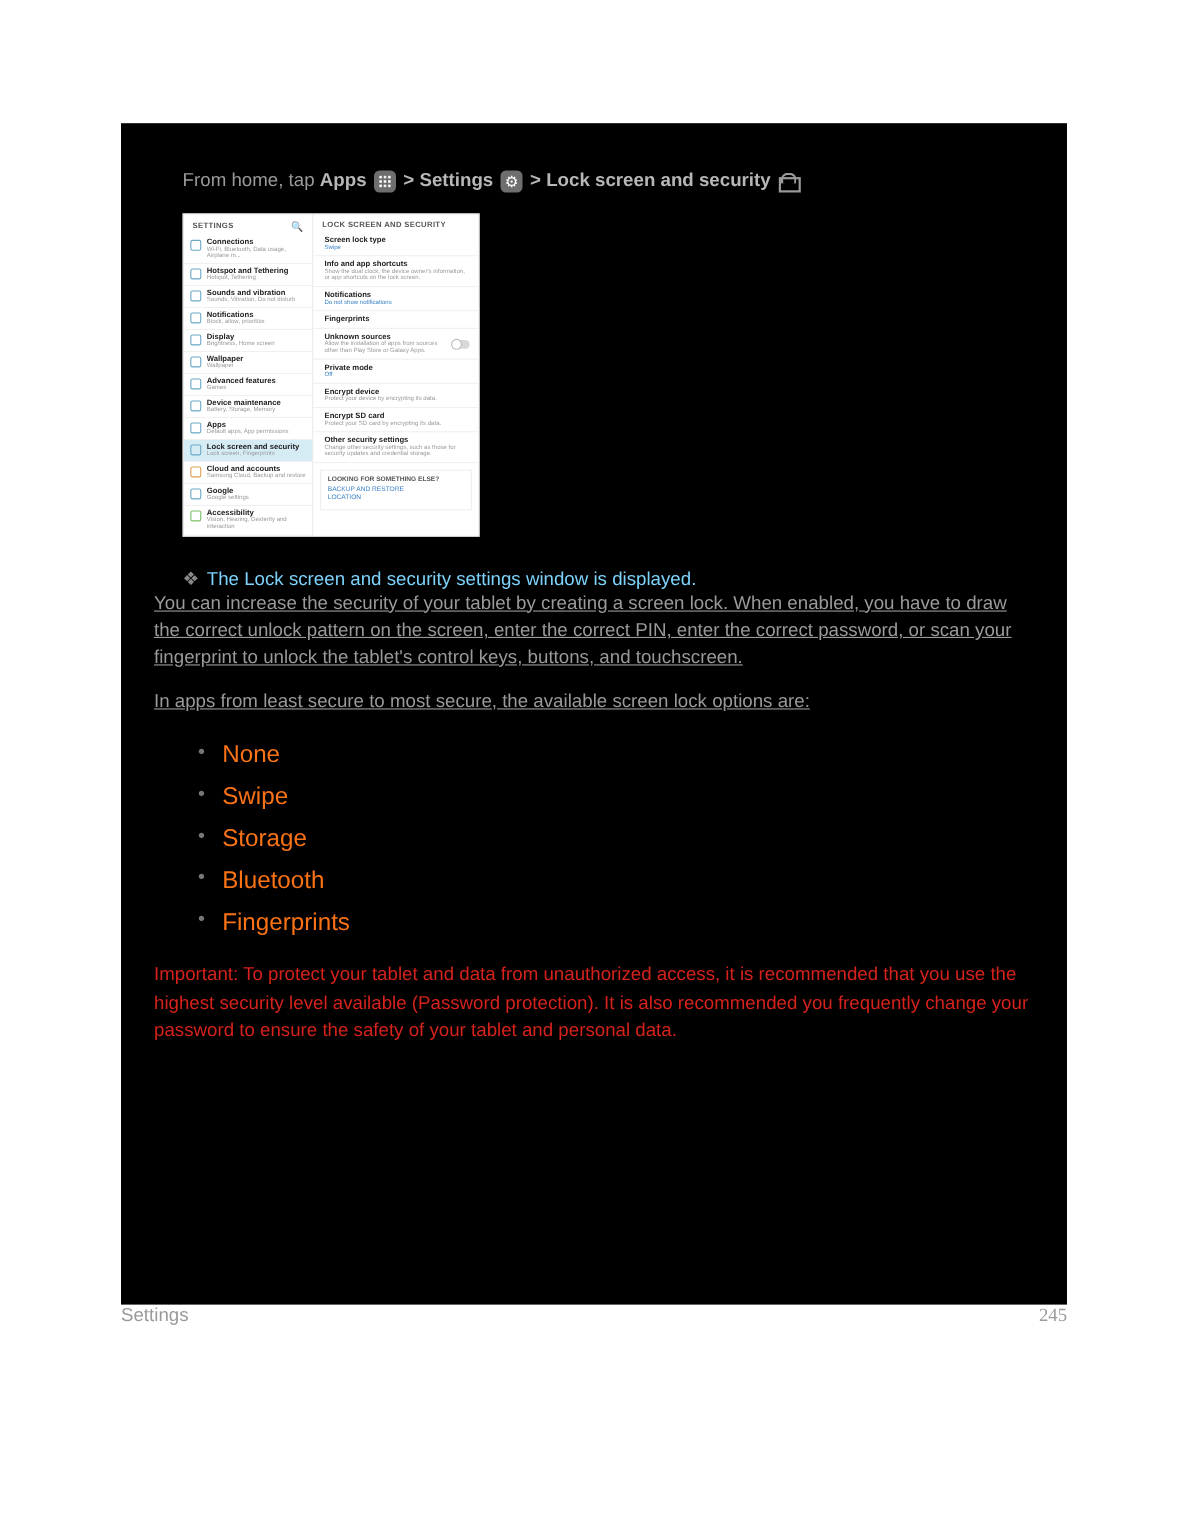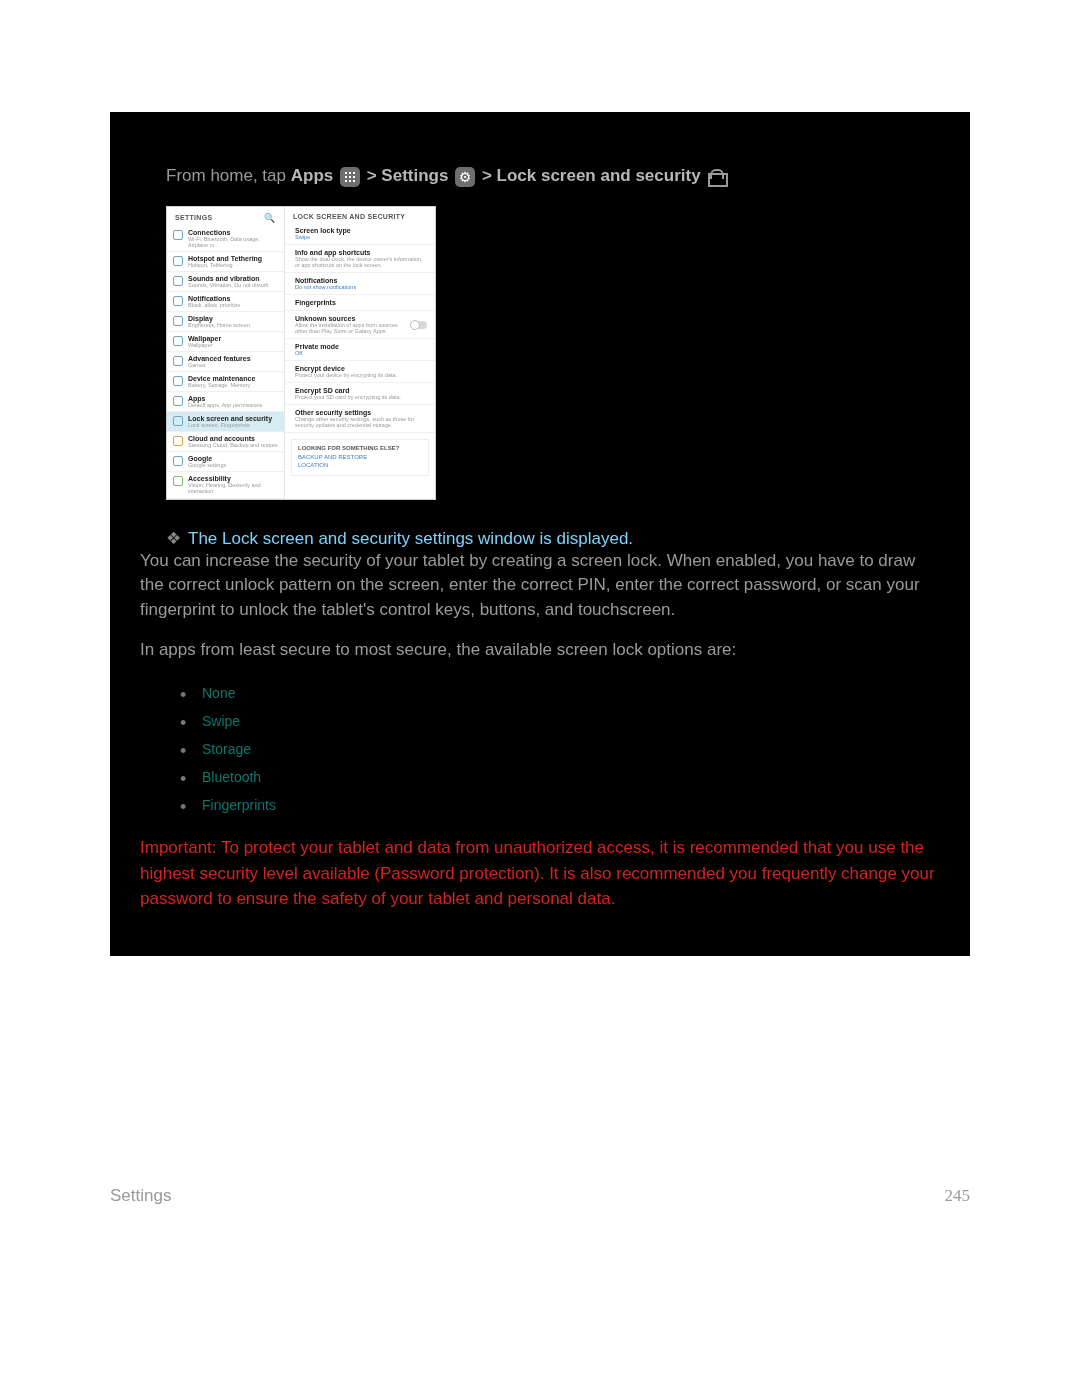--- a/index.html
+++ b/index.html
@@ -9,24 +9,24 @@
     height: 1397px;
     position: relative;
     background: #fff;
     font-family: Arial, Helvetica, sans-serif;
   }
   .black-region {
     position: absolute;
     left: 110px;
     top: 112px;
     width: 860px;
-    height: 844px;
+    height: 1074px;
     background: #000;
     color: #9a9a9a;
-    padding: 52px 30px 10px 30px;
+    padding: 40px 30px 10px 30px;
   }
   .instr-line {
     font-size: 17px;
     color: #9a9a9a;
     margin-left: 26px;
     margin-bottom: 18px;
     line-height: 1.4;
   }
   .instr-line .bold { color: #b7b7b7; font-weight: bold; }
   .icon-slot {
@@ -142,30 +142,31 @@
     font-size: 21px;
     color: #9a9a9a;
     margin-top: 34px;
     margin-bottom: 12px;
   }
   .para {
     font-size: 17px;
     color: #9a9a9a;
     line-height: 1.45;
     margin-bottom: 16px;
+    text-decoration: underline;
   }
   .options {
     margin: 6px 0 16px 40px;
   }
   .options li {
     list-style: none;
     position: relative;
     padding: 6px 0 6px 22px;
-    font-size: 14px;
-    color: #0f766e;
+    font-size: 22px;
+    color: #f97316;
   }
   .options li::before {
     content: "\2022";
     position: absolute; left: 0; top: 6px;
     color: #777; font-size: 18px;
   }
   .important {
     font-size: 17px;
     line-height: 1.5;
     color: #d6221c;

